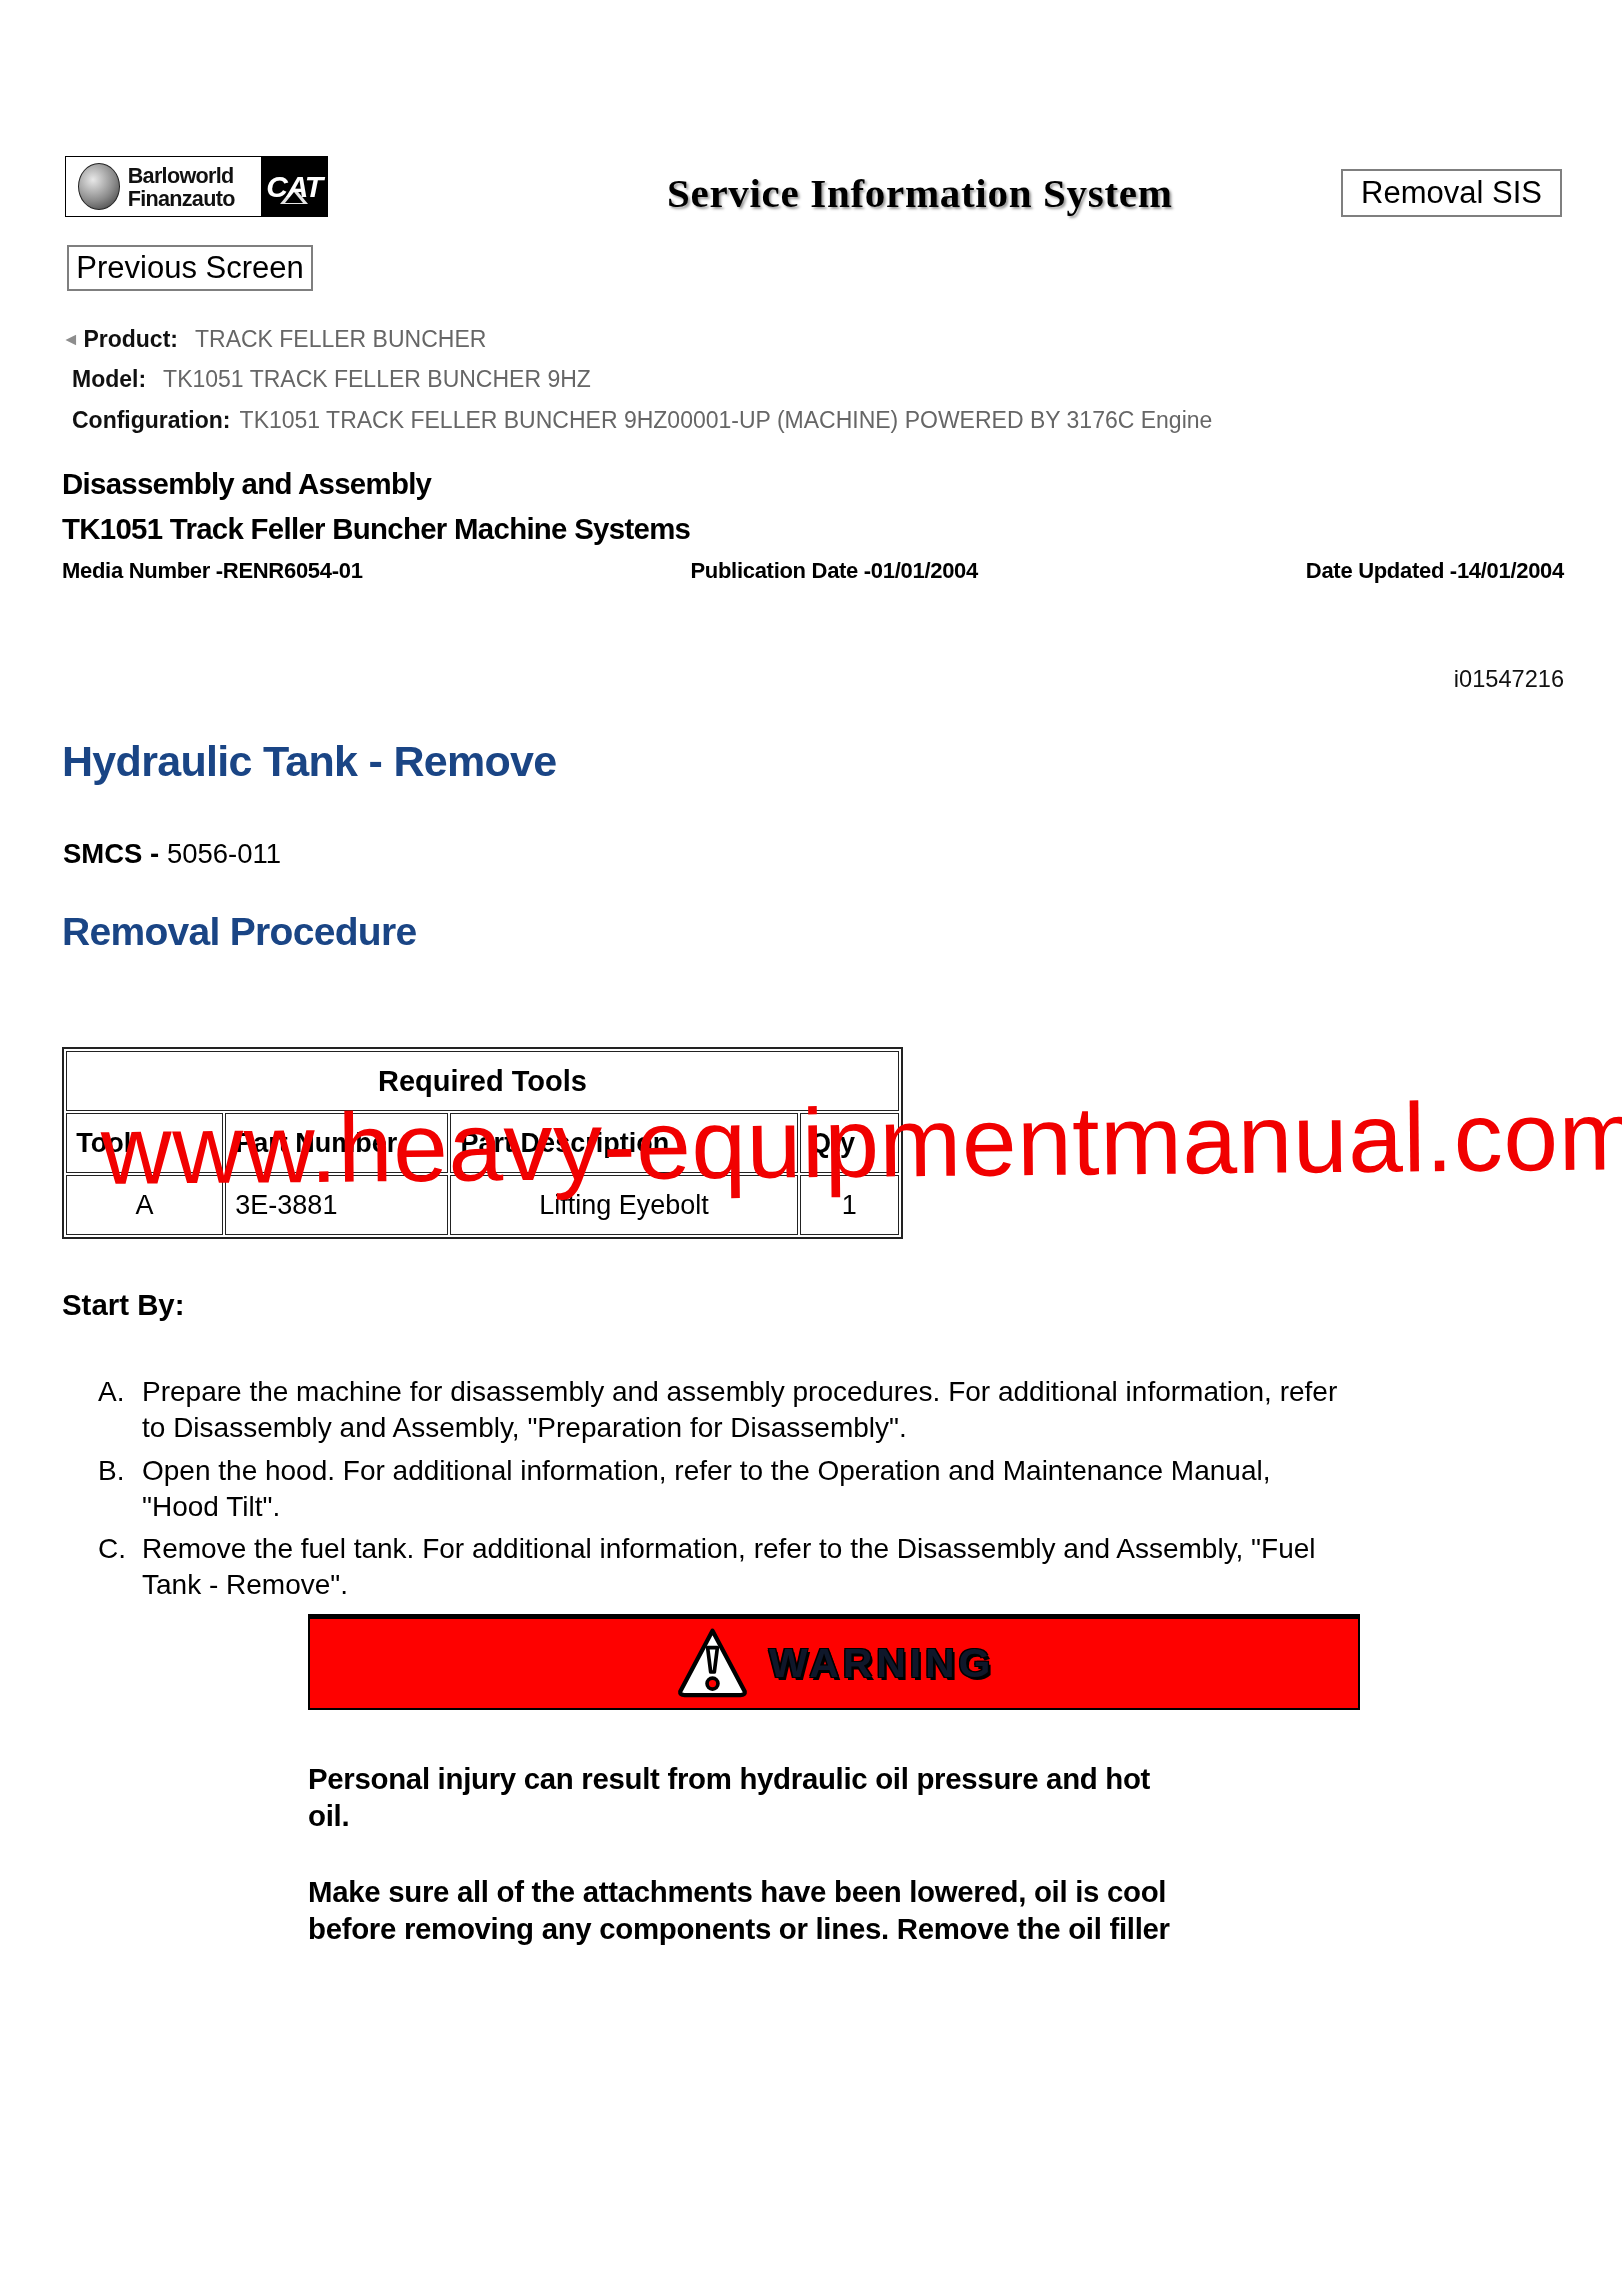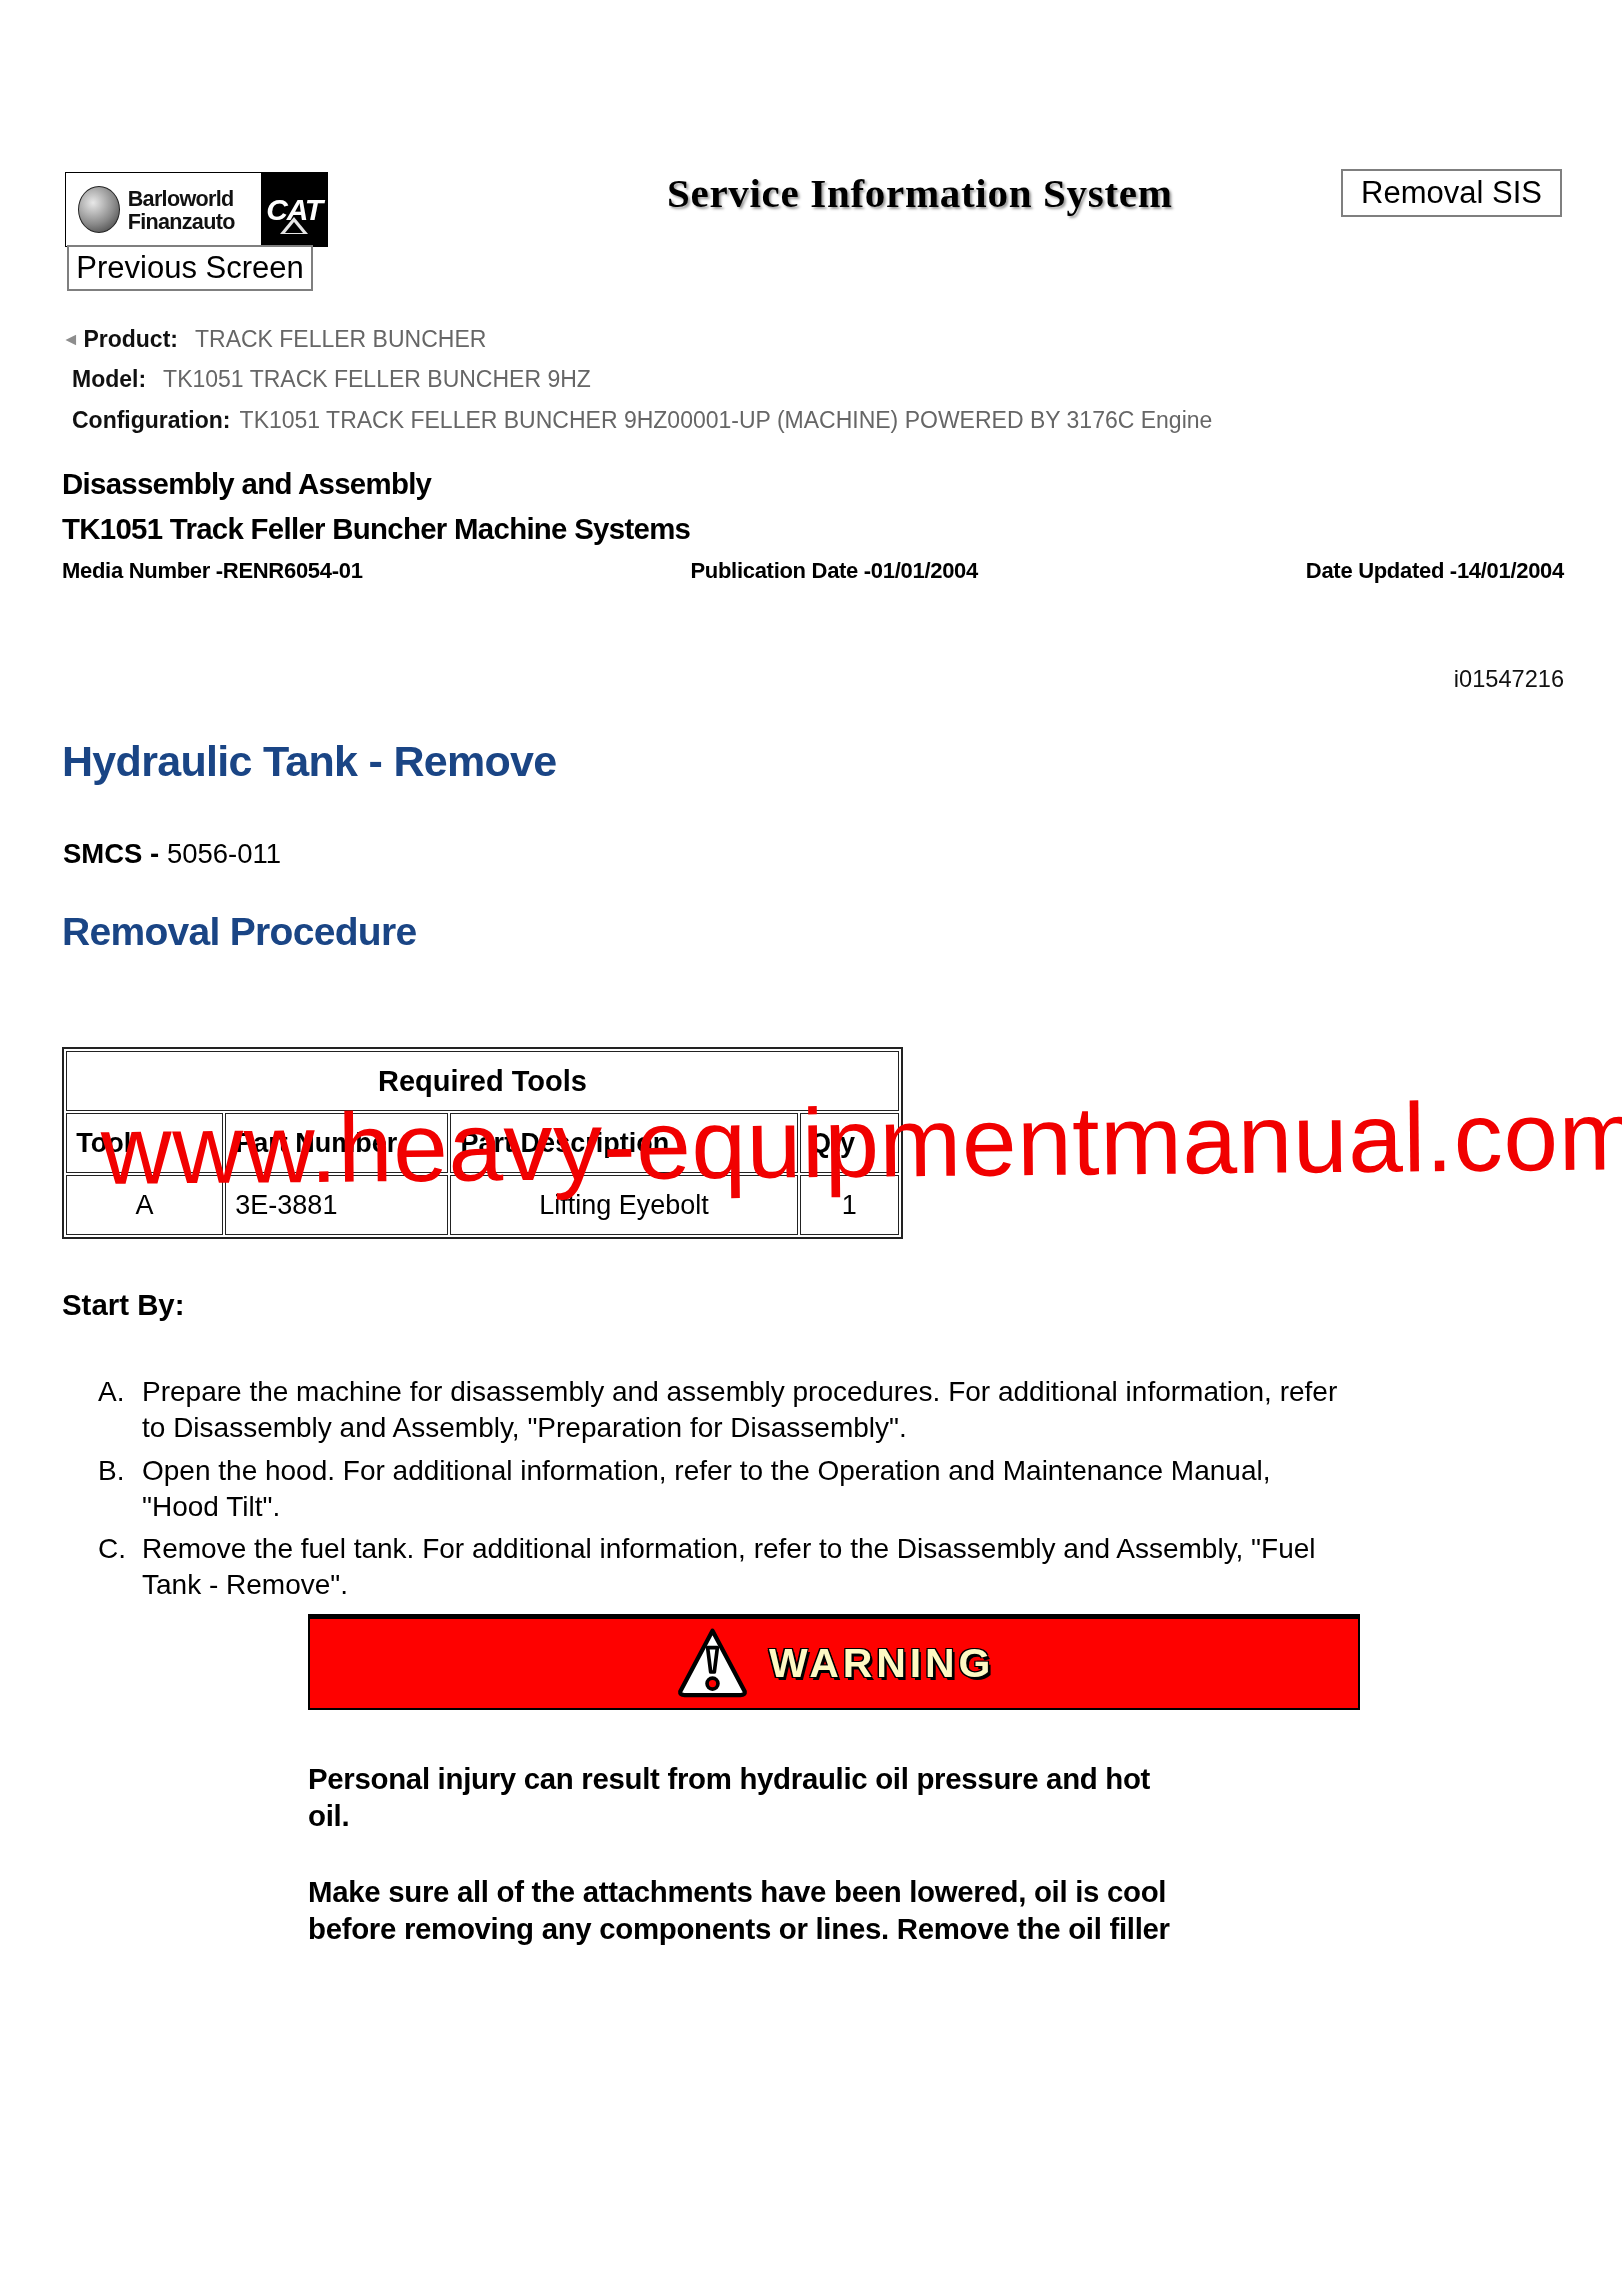--- a/index.html
+++ b/index.html
@@ -7,21 +7,21 @@
   .page {
     position:relative;
     width:1623px; height:2295px;
     background:#ffffff;
     font-family:"Liberation Sans", sans-serif;
     color:#000;
     overflow:hidden;
   }
 
   
-  .logo { position:absolute; left:65px; top:172px; width:263px; height:75px;
+  .logo { position:absolute; left:65px; top:156px; width:263px; height:61px;
           display:flex; border:1.3px solid #000; background:#8b5cf6; }
   .logo-white { width:196px; height:100%; display:flex; align-items:center; background:#fff; }
   .globe { width:42px; height:47px; border-radius:50%; margin-left:11.8px;
            background:radial-gradient(circle at 35% 35%, #e8e8e8, #8a8a8a 55%, #3a3a3a 95%);
            border:0.7px solid #222; }
   .logo-text { margin-left:7.9px; font-weight:bold; font-size:21.6px; line-height:23px; letter-spacing:-0.7px; color:#111; }
   .cat-box { width:66px; height:100%; background:#000; position:relative;
              display:flex; align-items:center; justify-content:center; }
   .cat-word { color:#fff; font-weight:bold; font-size:30px; letter-spacing:-1.3px; font-style:italic; }
   .cat-tri { position:absolute; left:18.3px; bottom:11.8px; width:0; height:0;
@@ -81,21 +81,21 @@
   .start-by { position:absolute; left:62px; top:1288px; font-weight:bold; font-size:29.4px; }
   .steps { position:absolute; left:98px; top:1374px; width:1459px; font-size:28px; line-height:36px; }
   .step { display:flex; margin-bottom:6.5px; }
   .step-letter { width:44px; flex:none; }
   .step-text { white-space:pre-line; }
 
   
   .warning-box { position:absolute; left:308px; top:1614px; width:1052px; height:96px;
                  background:#fe0100; border:2.6px solid #000; border-top-width:5.2px;
                  display:flex; align-items:center; justify-content:center; gap:18.3px; }
-  .warn-word { color:#fef9c3; font-weight:bold; font-size:41px; letter-spacing:3.9px;
+  .warn-word { color:#0f172a; font-weight:bold; font-size:41px; letter-spacing:3.9px;
                text-shadow:-1.3px -1.3px 0 #000, 1.3px -1.3px 0 #000, -1.3px 1.3px 0 #000, 2.6px 2.6px 0 #000; }
   .warn-paras { position:absolute; left:308px; top:1760px; width:1027px; }
   .warn-paras p { font-weight:bold; font-size:29.4px; line-height:37px; letter-spacing:-0.3px;
                   margin:0 0 39px 0; white-space:pre-line; }
 
   
   .watermark { position:absolute; left:101px; top:1094px; z-index:50;
                font-size:98px; color:#f10000; white-space:nowrap;
                transform:rotate(-0.55deg); transform-origin:left center; letter-spacing:0.7px; }
 </style>

